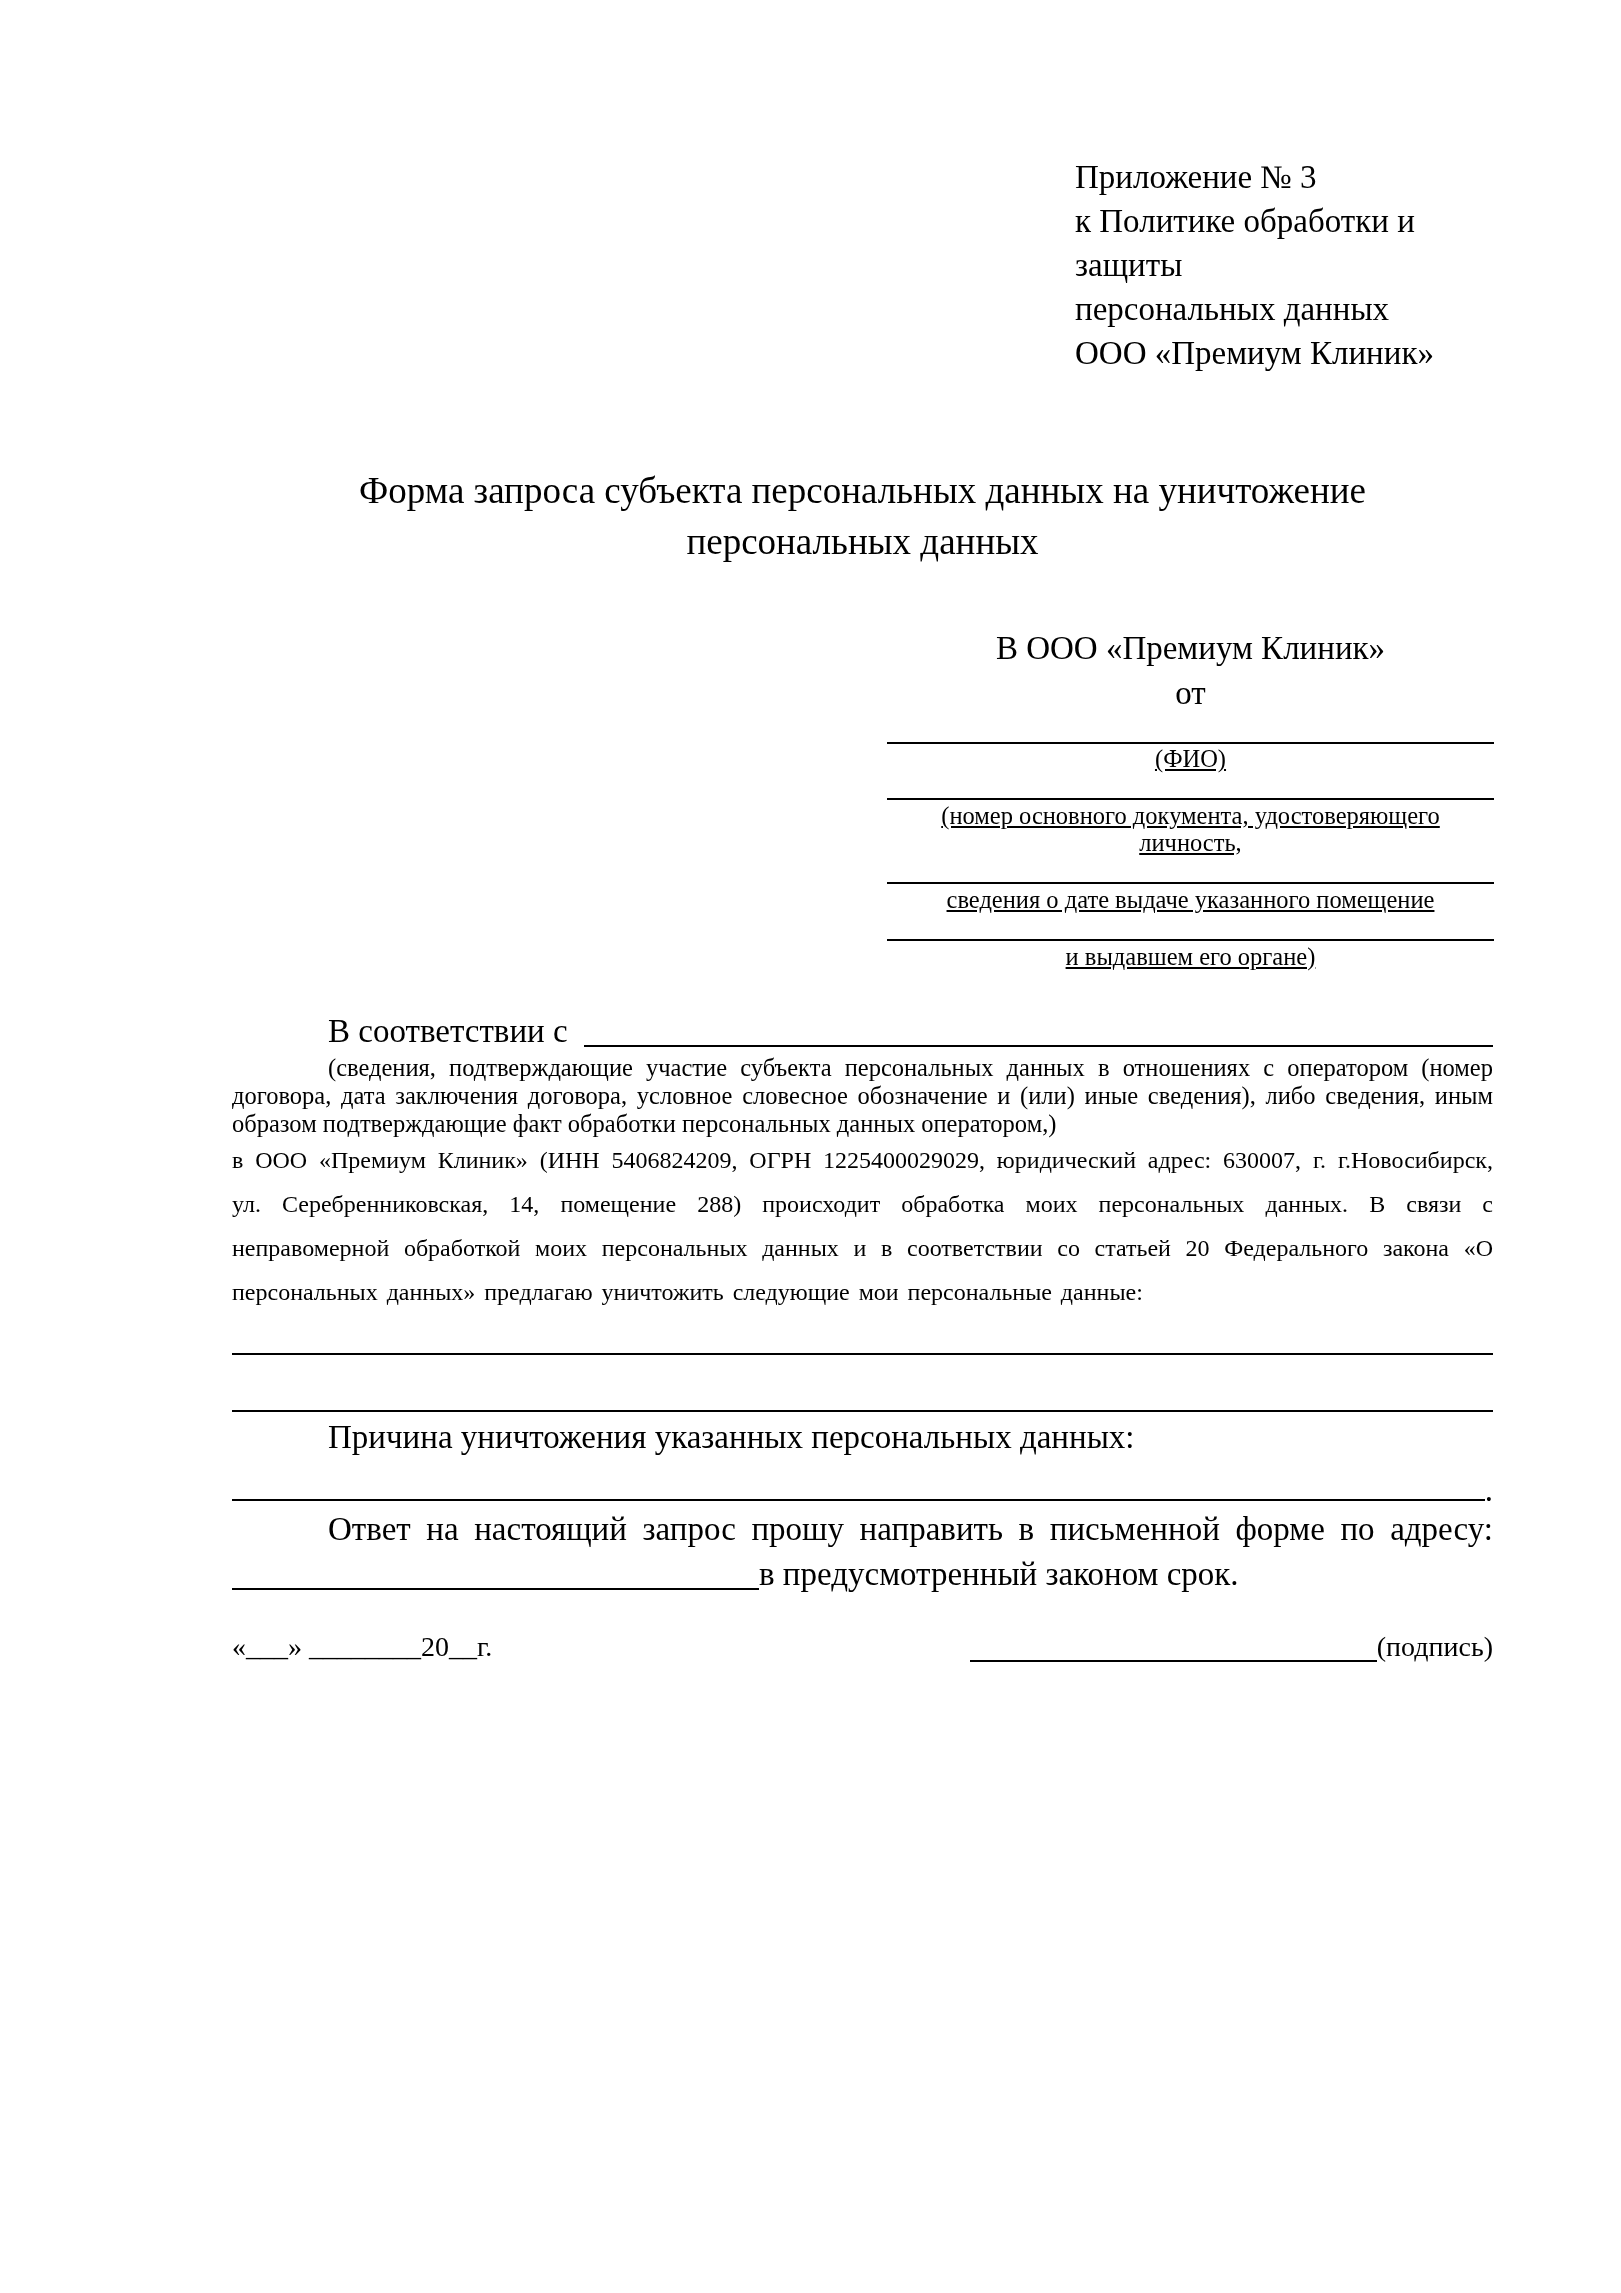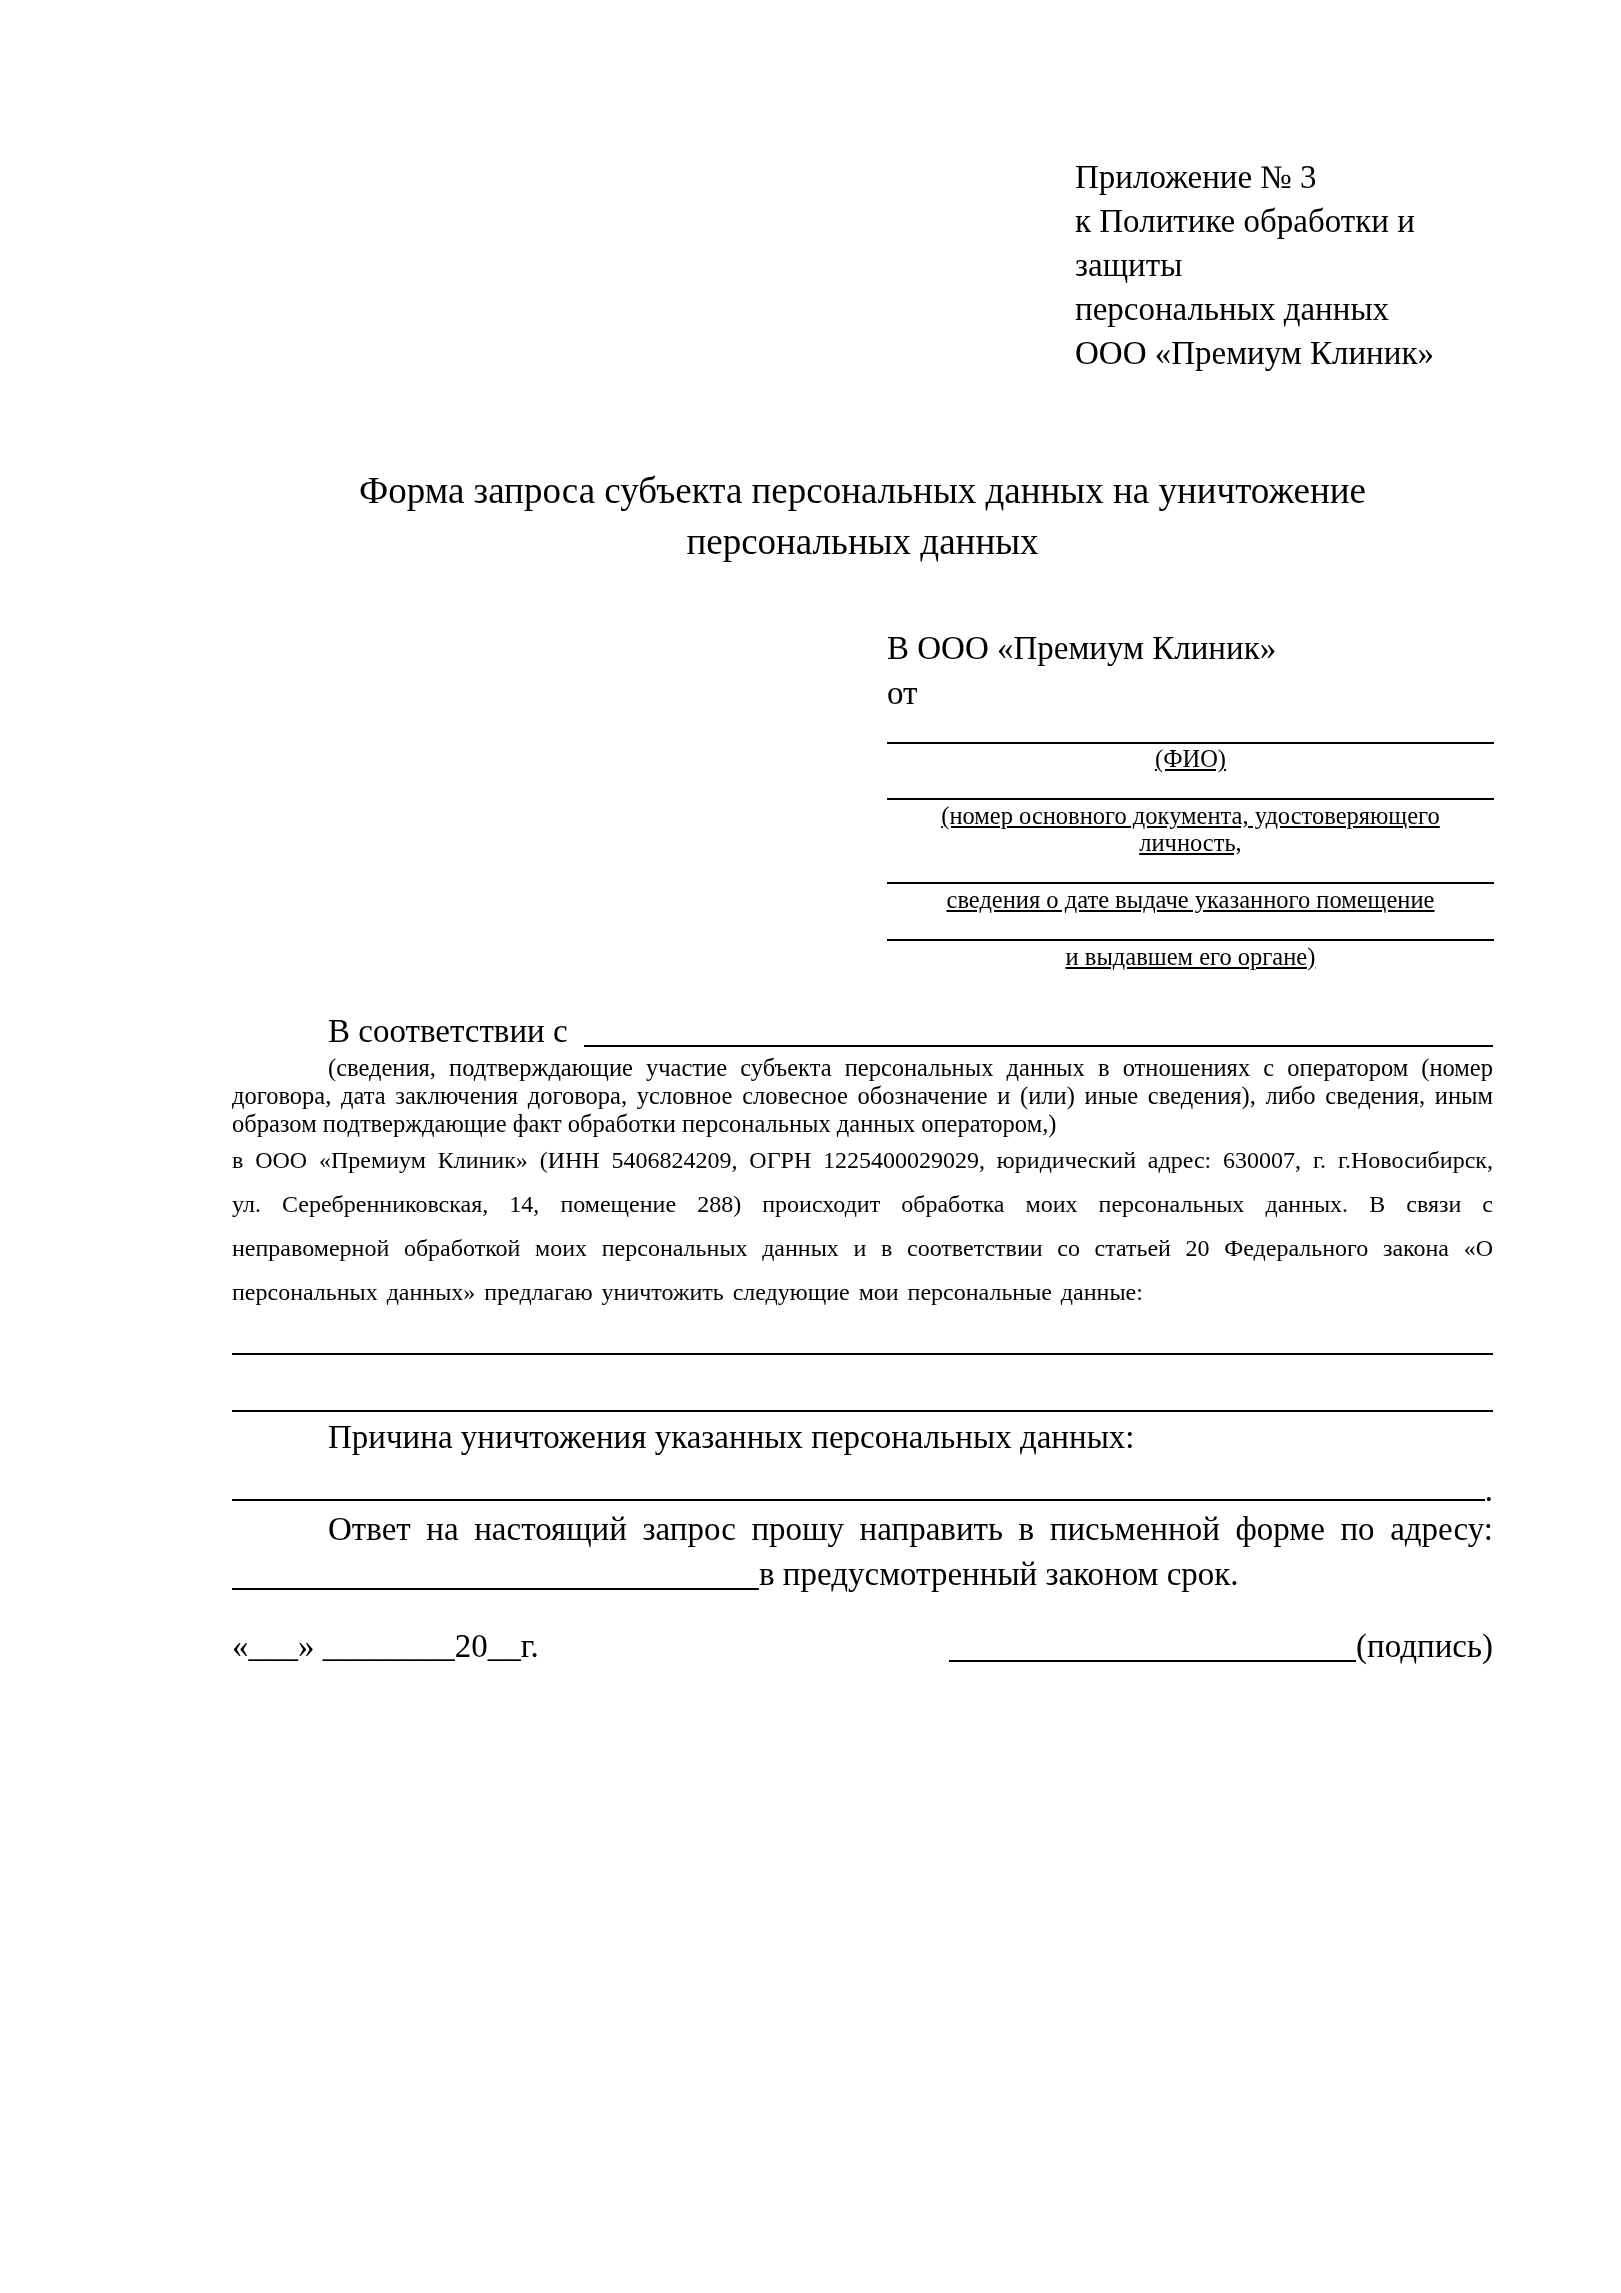--- a/index.html
+++ b/index.html
@@ -15,21 +15,21 @@
   .content{width:1261px;}
 
   
   .hdr{margin-left:843px;font-size:33px;line-height:44px;}
 
   
   .title{margin-top:90px;text-align:center;font-weight:normal;font-size:37px;line-height:51px;}
 
   
   .addr{margin-top:59px;margin-left:655px;width:607px;font-size:33px;}
-  .addr-line{line-height:45px;}
+  .addr-line{line-height:45px;text-align:center;}
   .addr-field .blank{margin-top:25.5px;height:0;border-bottom:2.9px solid #000;}
   .addr-field .lbl{font-size:24.5px;line-height:26.5px;text-align:center;margin-top:2.9px;text-decoration:underline;}
 
   
   .accordance{margin-top:39px;display:flex;font-size:33px;line-height:45px;gap:16px;}
   .accordance .pre{padding-left:96px;white-space:nowrap;}
   .fill{flex:1;border-bottom:2.9px solid #000;align-self:flex-end;margin-bottom:6.9px;}
   .note{font-size:24.5px;line-height:28px;text-align:justify;text-indent:96px;}
   .mainp{font-size:24px;line-height:44px;text-align:justify;word-spacing:2.9px;}
 
@@ -42,21 +42,21 @@
 
   .dotrow{display:flex;height:37px;font-size:33px;align-items:flex-end;}
   .dotrow .fill{margin-bottom:5.9px;}
   .dotrow .dot{line-height:33px;}
 
   .reply{font-size:33px;line-height:45px;text-align:justify;text-align-last:justify;text-indent:96px;word-spacing:3.9px;}
   .replysuffix{display:flex;font-size:33px;line-height:45px;}
   .replysuffix .blank{width:527px;border-bottom:2.9px solid #000;align-self:flex-end;margin-bottom:6.9px;}
 
   
-  .footer{margin-top:27.4px;display:flex;justify-content:space-between;font-size:33px;line-height:45px;}
+  .footer{margin-top:27.4px;display:flex;justify-content:space-between;font-size:28px;line-height:45px;}
   .sig{display:flex;}
   .sig .blank{width:407px;border-bottom:2.9px solid #000;align-self:flex-end;margin-bottom:6.9px;}
 </style>
 </head>
 <body>
 
 <div class="page">
   <div class="content">
 
     <div class="hdr">

